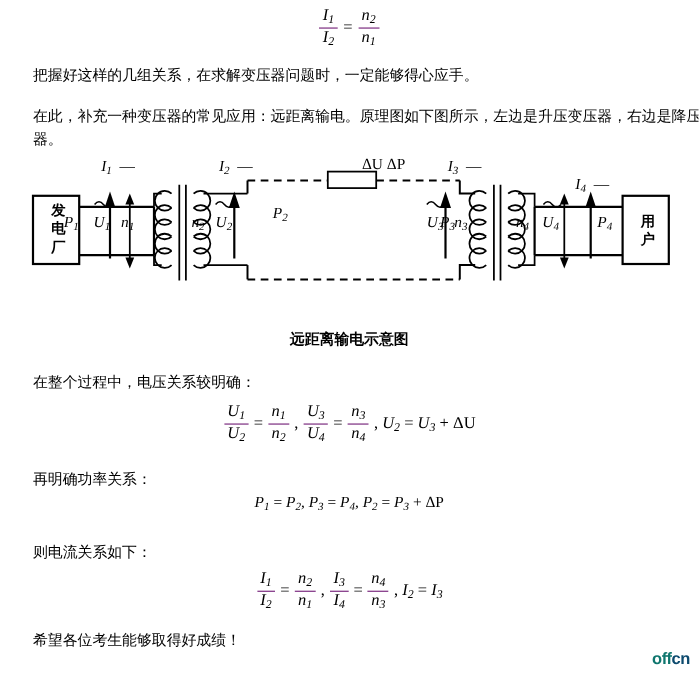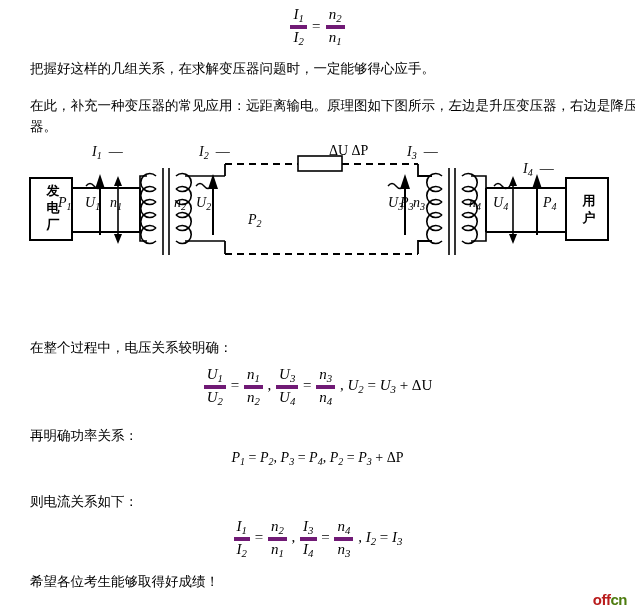--- a/index.html
+++ b/index.html
@@ -33,21 +33,21 @@
     vertical-align: middle;
     text-align: center;
     font-family: "Liberation Serif", serif;
     font-style: italic;
     line-height: 1.18;
     margin: 0 1px;
   }
   .frac .num {
     display: block;
     padding: 0 3px;
-    border-bottom: 4px solid #701a75;
+    border-bottom: 1px solid #701a75;
   }
   .frac .den {
     display: block;
     padding: 0 3px;
   }
   .ital {
     font-family: "Liberation Serif", serif;
     font-style: italic;
   }
   .sub {
@@ -120,22 +120,22 @@
   
   #watermark {
     position: absolute;
     right: 8px;
     bottom: 6px;
     font-family: "Liberation Sans", sans-serif;
     font-size: 15px;
     font-weight: bold;
     letter-spacing: -0.5px;
   }
-  #watermark .off { color: #b91c1c; }
-  #watermark .cn { color: #4d7c0f; }
+  #watermark .off { color: #0f766e; }
+  #watermark .cn { color: #0c4a6e; }
 </style>
 </head>
 <body>
 
 <div class="page">
 
   <div id="top-formula">
     <span class="frac">
       <span class="num"><span>I</span><span class="sub">1</span></span>
       <span class="den"><span>I</span><span class="sub">2</span></span>
@@ -263,21 +263,21 @@
     </div>
     <div class="dlabel" style="left:110px; top:55px;">
       <span>n</span><span class="sub">1</span>
     </div>
     <div class="dlabel" style="left:174px; top:55px;">
       <span>n</span><span class="sub">2</span>
     </div>
     <div class="dlabel" style="left:196px; top:55px;">
       <span>U</span><span class="sub">2</span>
     </div>
-    <div class="dlabel" style="left:248px; top:72px;">
+    <div class="dlabel" style="left:248px; top:47px;">
       <span>P</span><span class="sub">2</span>
     </div>
     <div class="dlabel" style="left:58px; top:55px;">
       <span>P</span><span class="sub">1</span>
     </div>
     <div class="dlabel" style="left:356px; top:55px;margin-left:44px;">
       <span>P</span><span class="sub">3</span>
     </div>
     <div class="dlabel" style="left:388px; top:55px;">
       <span>U</span><span class="sub">3</span>
@@ -289,20 +289,21 @@
       <span>n</span><span class="sub">4</span>
     </div>
     <div class="dlabel" style="left:493px; top:55px;">
       <span>U</span><span class="sub">4</span>
     </div>
     <div class="dlabel" style="left:543px; top:55px;">
       <span>P</span><span class="sub">4</span>
     </div>
   </div>
 
+  <div class="caption">远距离输电示意图</div>
 
   <div id="para3" class="para">在整个过程中，电压关系较明确：</div>
 
   <div id="eq1" class="eqrow">
     <span class="frac">
       <span class="num"><span>U</span><span class="sub">1</span></span>
       <span class="den"><span>U</span><span class="sub">2</span></span>
     </span>
     <span>=</span>
     <span class="frac">

